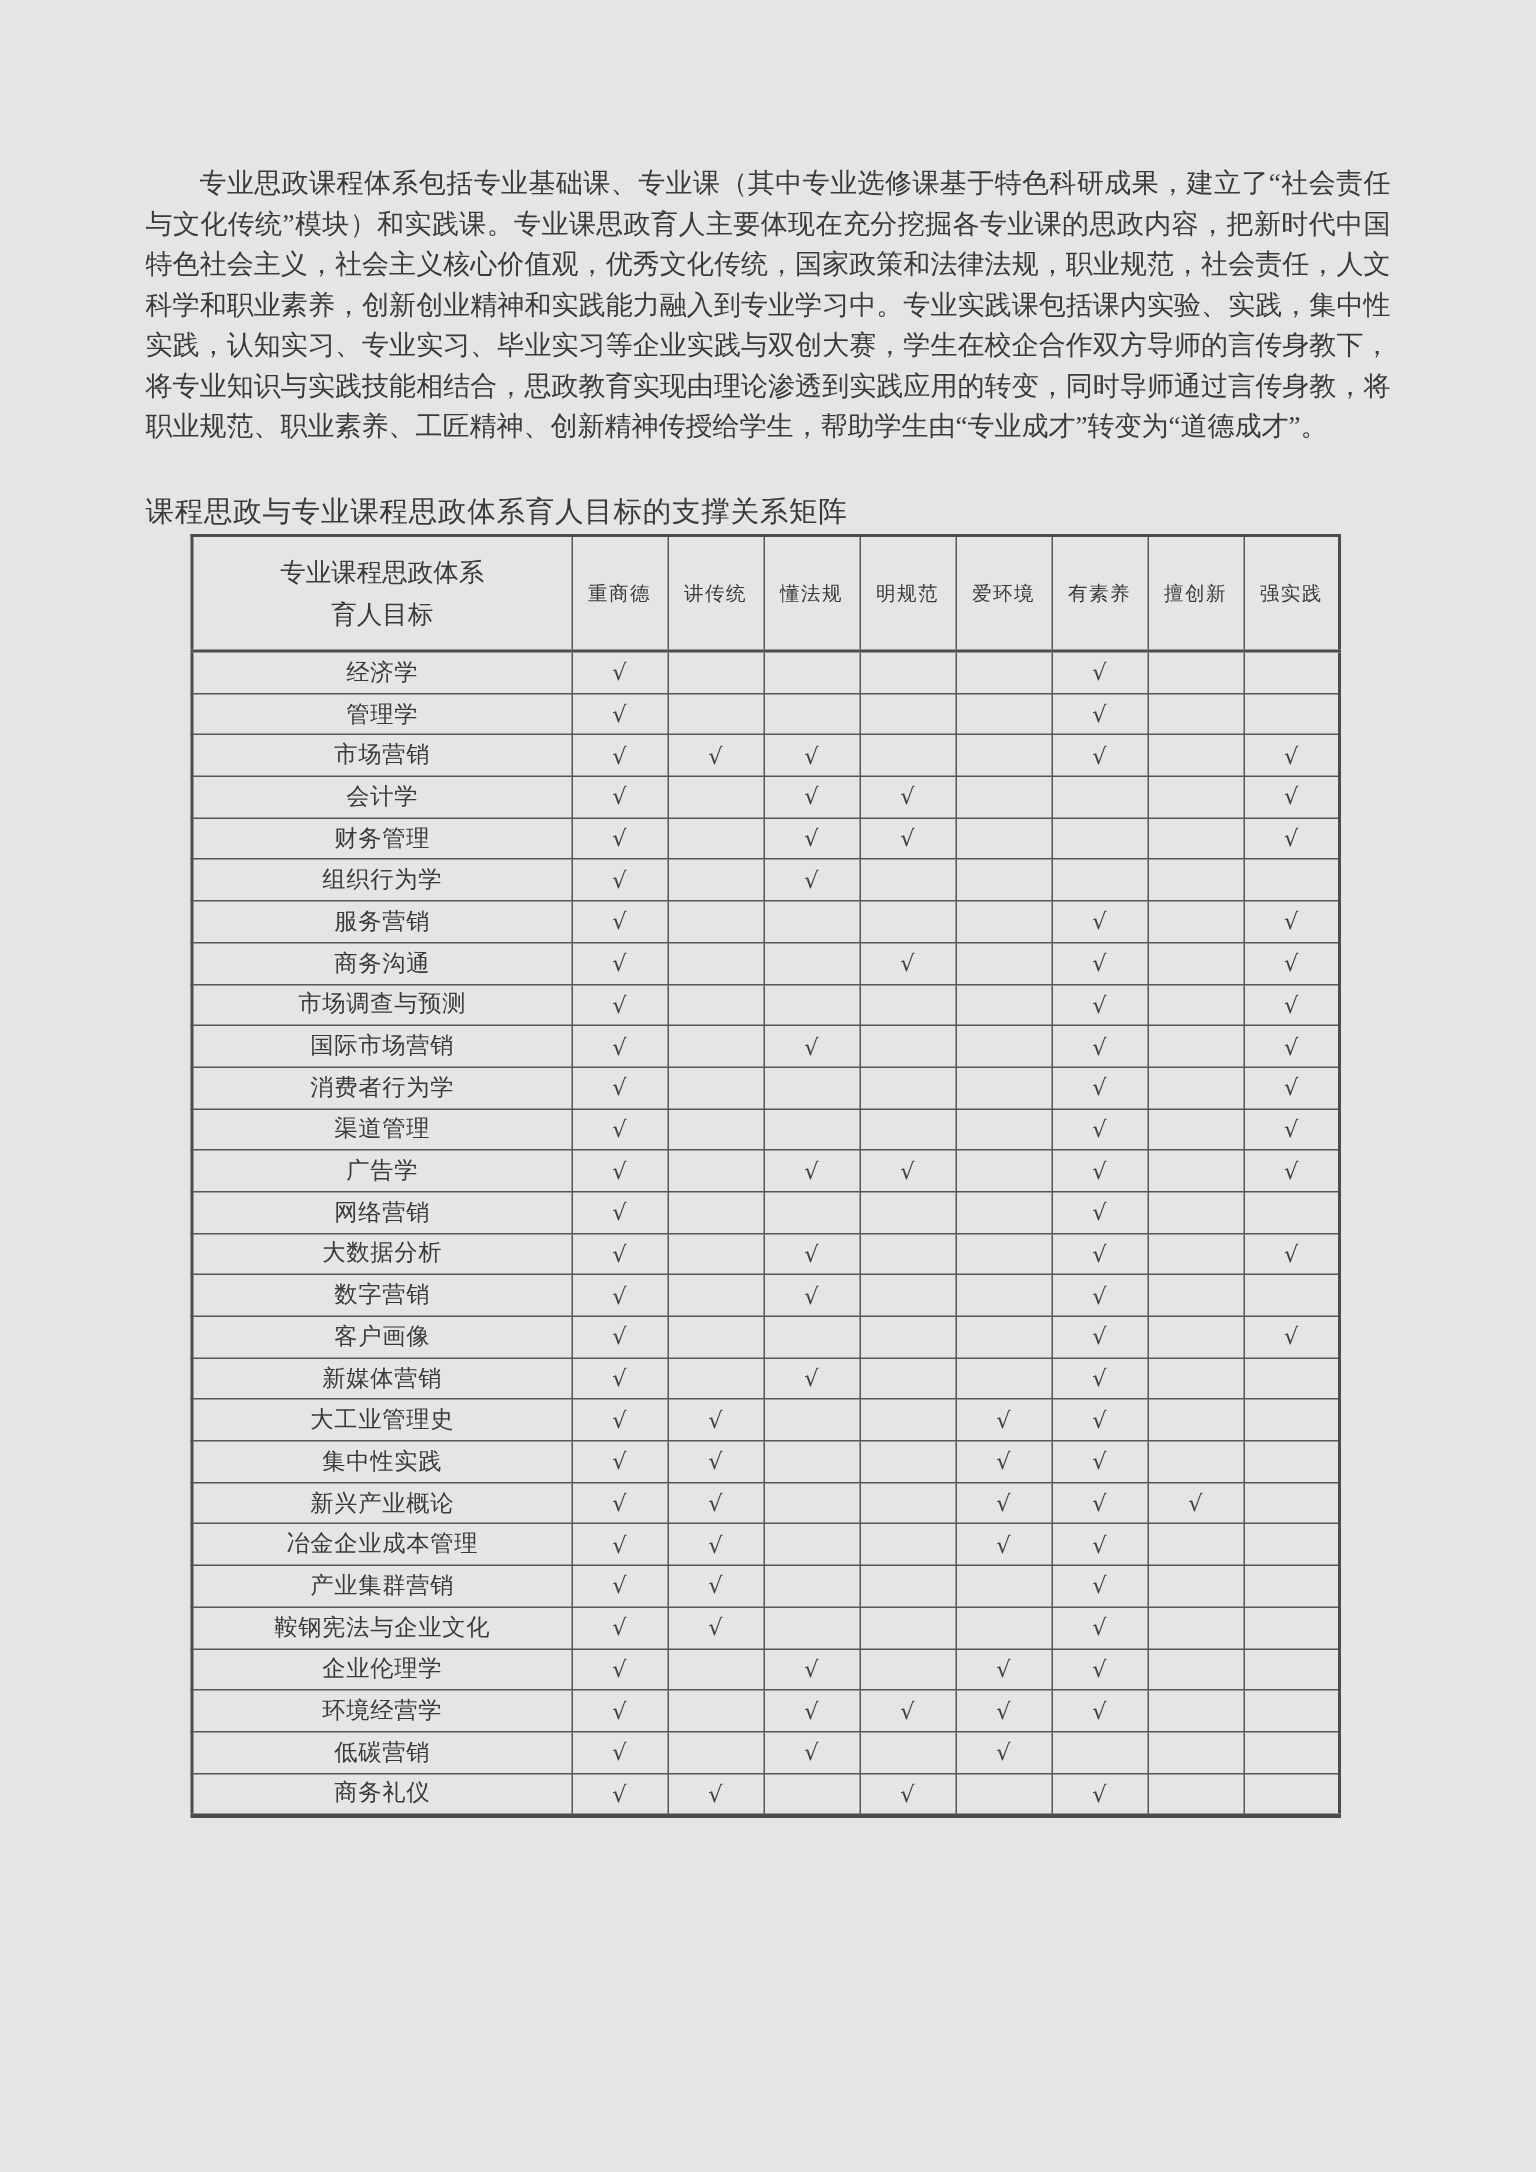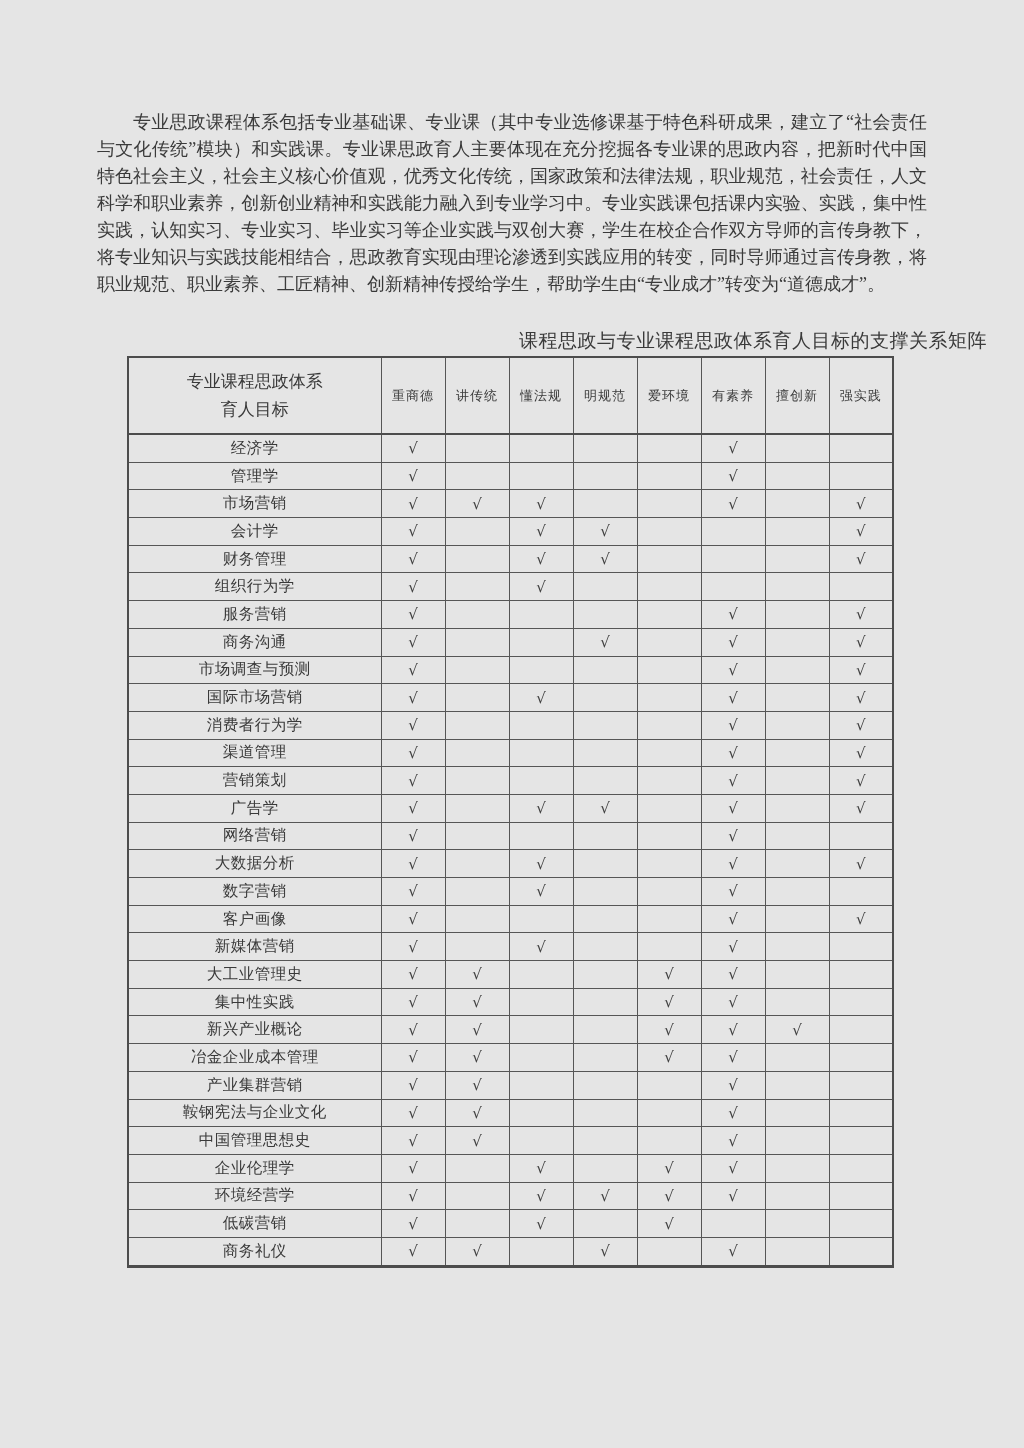--- a/index.html
+++ b/index.html
@@ -30,21 +30,21 @@
     text-align: justify;
     text-justify: inter-character;
     text-indent: 2em;
     color: #3a3a3a;
   }
   .table-title {
     position: absolute;
     left: 97px;
     top: 328px;
     width: 890px;
-    text-align: right;
+    text-align: left;
     font-size: 19px;
     color: #3a3a3a;
     letter-spacing: 0.5px;
   }
   table.matrix {
     position: absolute;
     left: 127px;
     top: 356px;
     border-collapse: collapse;
     table-layout: fixed;
@@ -254,31 +254,20 @@
           <td class="check">√</td>
           <td class="check"></td>
           <td class="check"></td>
           <td class="check"></td>
           <td class="check"></td>
           <td class="check">√</td>
           <td class="check"></td>
           <td class="check">√</td>
         </tr>
         <tr>
-          <td class="course">营销策划</td>
-          <td class="check">√</td>
-          <td class="check"></td>
-          <td class="check"></td>
-          <td class="check"></td>
-          <td class="check"></td>
-          <td class="check">√</td>
-          <td class="check"></td>
-          <td class="check">√</td>
-        </tr>
-        <tr>
           <td class="course">广告学</td>
           <td class="check">√</td>
           <td class="check"></td>
           <td class="check">√</td>
           <td class="check">√</td>
           <td class="check"></td>
           <td class="check">√</td>
           <td class="check"></td>
           <td class="check">√</td>
         </tr>
@@ -387,31 +376,20 @@
           <td class="check">√</td>
           <td class="check"></td>
           <td class="check"></td>
           <td class="check"></td>
           <td class="check">√</td>
           <td class="check"></td>
           <td class="check"></td>
         </tr>
         <tr>
           <td class="course">鞍钢宪法与企业文化</td>
-          <td class="check">√</td>
-          <td class="check">√</td>
-          <td class="check"></td>
-          <td class="check"></td>
-          <td class="check"></td>
-          <td class="check">√</td>
-          <td class="check"></td>
-          <td class="check"></td>
-        </tr>
-        <tr>
-          <td class="course">中国管理思想史</td>
           <td class="check">√</td>
           <td class="check">√</td>
           <td class="check"></td>
           <td class="check"></td>
           <td class="check"></td>
           <td class="check">√</td>
           <td class="check"></td>
           <td class="check"></td>
         </tr>
         <tr>

